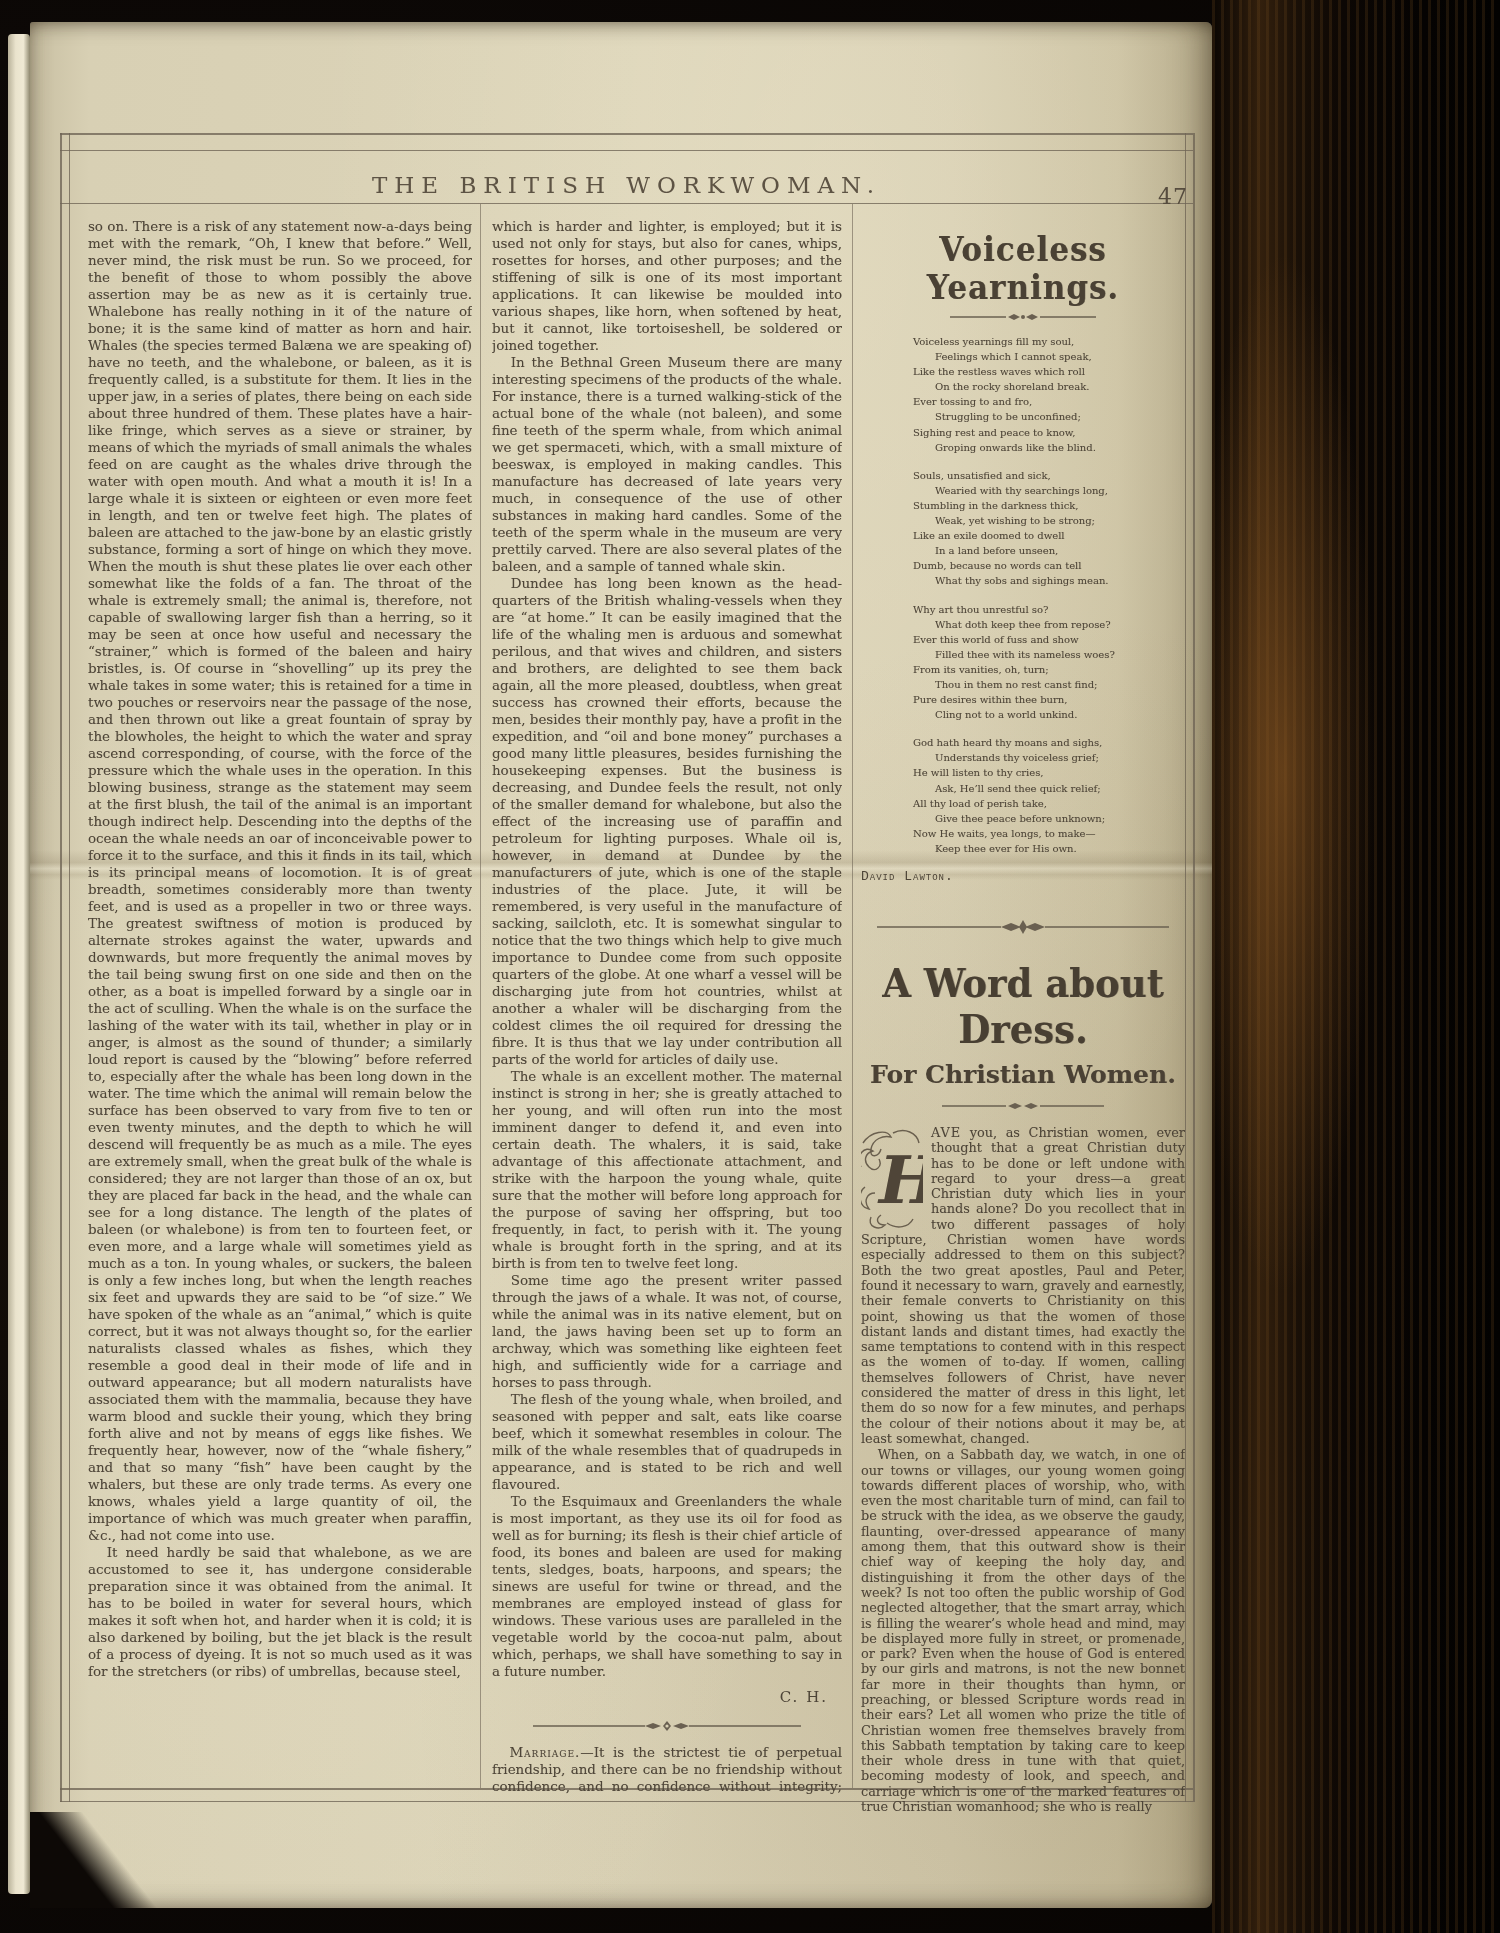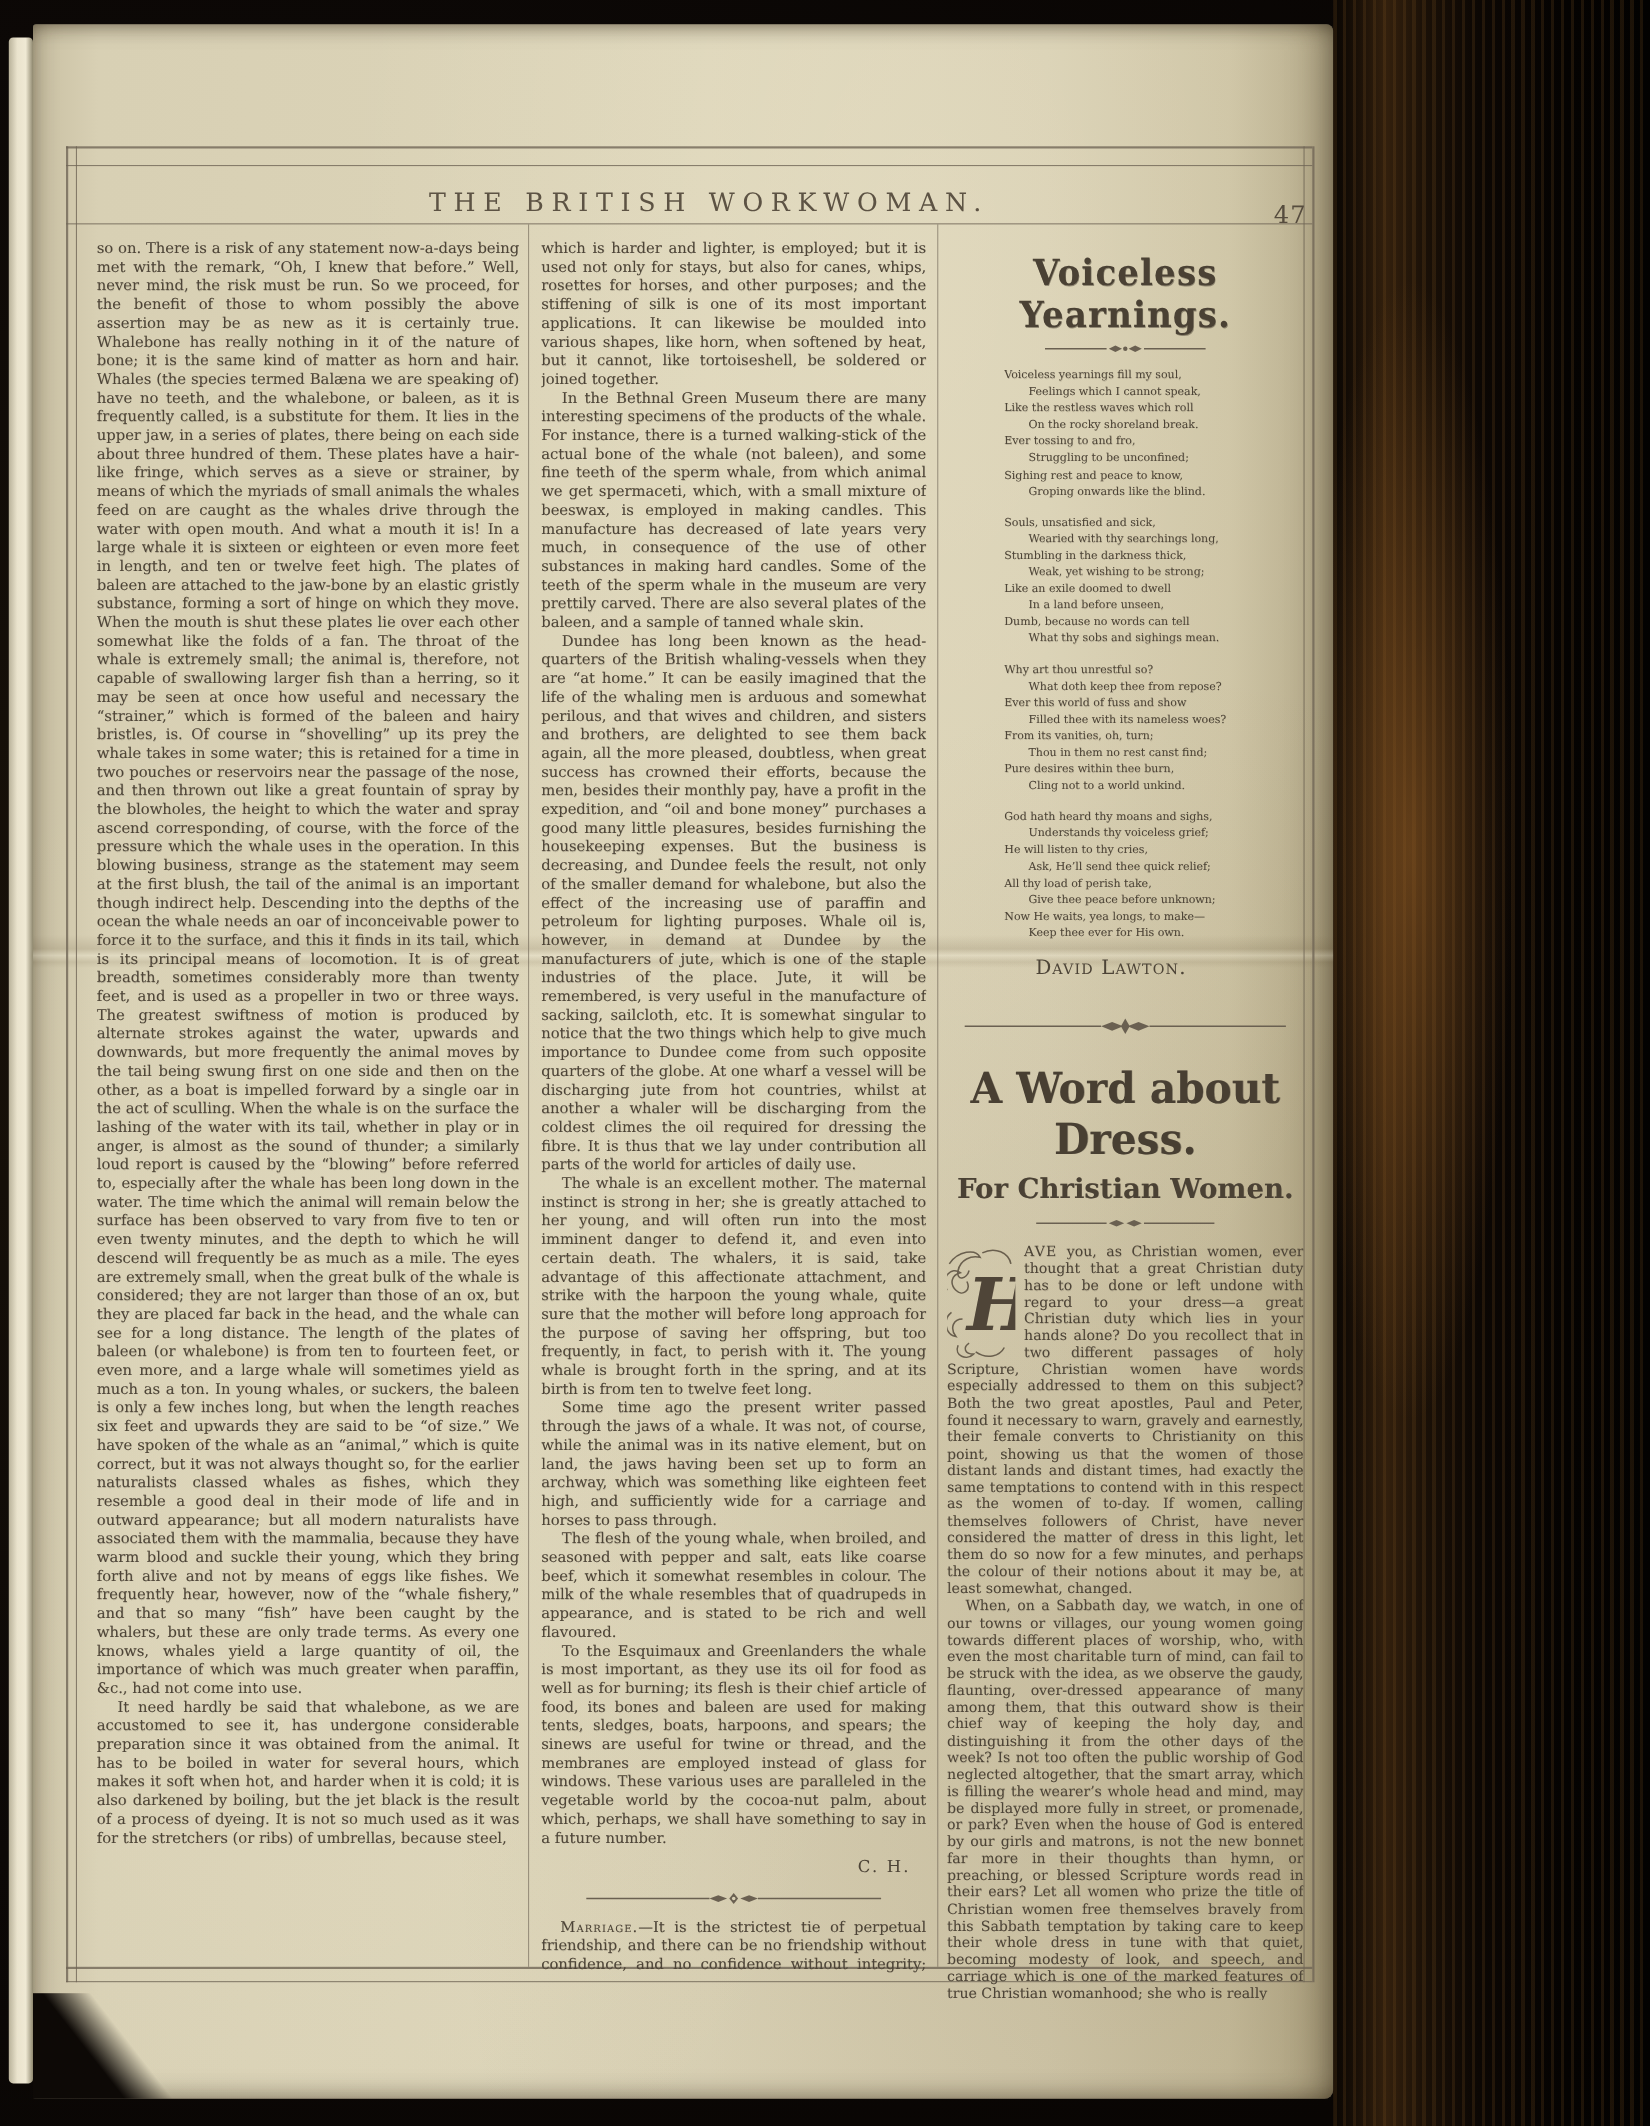--- a/index.html
+++ b/index.html
@@ -41,21 +41,21 @@
   .r-head{left:30px;top:181px;width:1133px;height:1px;}
   .r-bot1{left:30px;top:1766px;width:1133px;height:2px;}
   .r-bot2{left:30px;top:1779px;width:1133px;height:1px;}
   .v-l1{left:30px;top:111px;width:2px;height:1669px;}
   .v-l2{left:39px;top:111px;width:1px;height:1669px;}
   .v-r1{left:1155px;top:111px;width:1px;height:1669px;}
   .v-r2{left:1163px;top:111px;width:2px;height:1669px;}
   .v-c1{left:450px;top:182px;width:1px;height:1584px;opacity:.6;}
   .v-c2{left:822px;top:182px;width:1px;height:1584px;opacity:.6;}
   
-  .masthead{position:absolute;left:48px;top:150px;width:1133px;text-align:center;
+  .masthead{position:absolute;left:30px;top:150px;width:1133px;text-align:center;
     font-size:23px;letter-spacing:7px;color:#5d5344;font-weight:400;}
   .folio{position:absolute;left:1128px;top:162px;font-size:22px;color:#564c3e;letter-spacing:1px;}
   
   .col{position:absolute;top:196px;height:1578px;overflow:hidden;}
   .col-left{left:58px;width:384px;}
   .col-mid{left:462px;width:350px;}
   .col-right{left:831px;width:324px;height:1600px;}
   .pars p{margin:0;text-align:justify;font-size:13.4px;line-height:17px;
     text-indent:1.4em;color:#4d4437;text-shadow:.3px .3px 0 rgba(77,68,55,.25);}
   .pars p:first-of-type{text-indent:0;}
@@ -66,21 +66,21 @@
   .sc{font-variant:small-caps;letter-spacing:1px;}
   
   .poem-title{margin:14px 0 4px 0;text-align:center;font-size:31px;font-weight:bold;
     color:#4a4134;transform:scaleY(1.06);letter-spacing:1px;
     text-shadow:.5px .5px 0 rgba(74,65,52,.5);}
   .poem{margin:10px 0 0 52px;width:262px;}
   .stanza{margin:0 0 13px 0;}
   .poem-line{font-size:10px;line-height:15.1px;color:#4d4437;white-space:nowrap;
     text-shadow:.3px .3px 0 rgba(77,68,55,.22);}
   .poem-line:nth-of-type(even){padding-left:22px;}
-  .poem-author{margin:2px 26px 0 0;text-align:center;font-size:18px;color:#4d4437;}
+  .poem-author{margin:2px 26px 0 0;text-align:left;font-size:13px;color:#4d4437;font-family:Liberation Mono, monospace;}
   
   .dress-title{margin:26px 0 0 0;text-align:center;font-size:37px;font-weight:bold;
     color:#483f32;transform:scaleY(1.05);text-shadow:.6px .6px 0 rgba(72,63,50,.45);}
   .dress-subtitle{margin:10px 0 0 0;text-align:center;font-size:25px;font-weight:bold;
     color:#4a4134;text-shadow:.4px .4px 0 rgba(74,65,52,.4);}
   .article{margin-top:12px;}
   .article p{margin:0;text-align:justify;font-size:12.8px;line-height:15.3px;color:#4d4437;
     text-shadow:.3px .3px 0 rgba(77,68,55,.22);}
   .article p.indent{text-indent:1.3em;margin-top:1px;}
   .lead-sc{letter-spacing:1px;}

